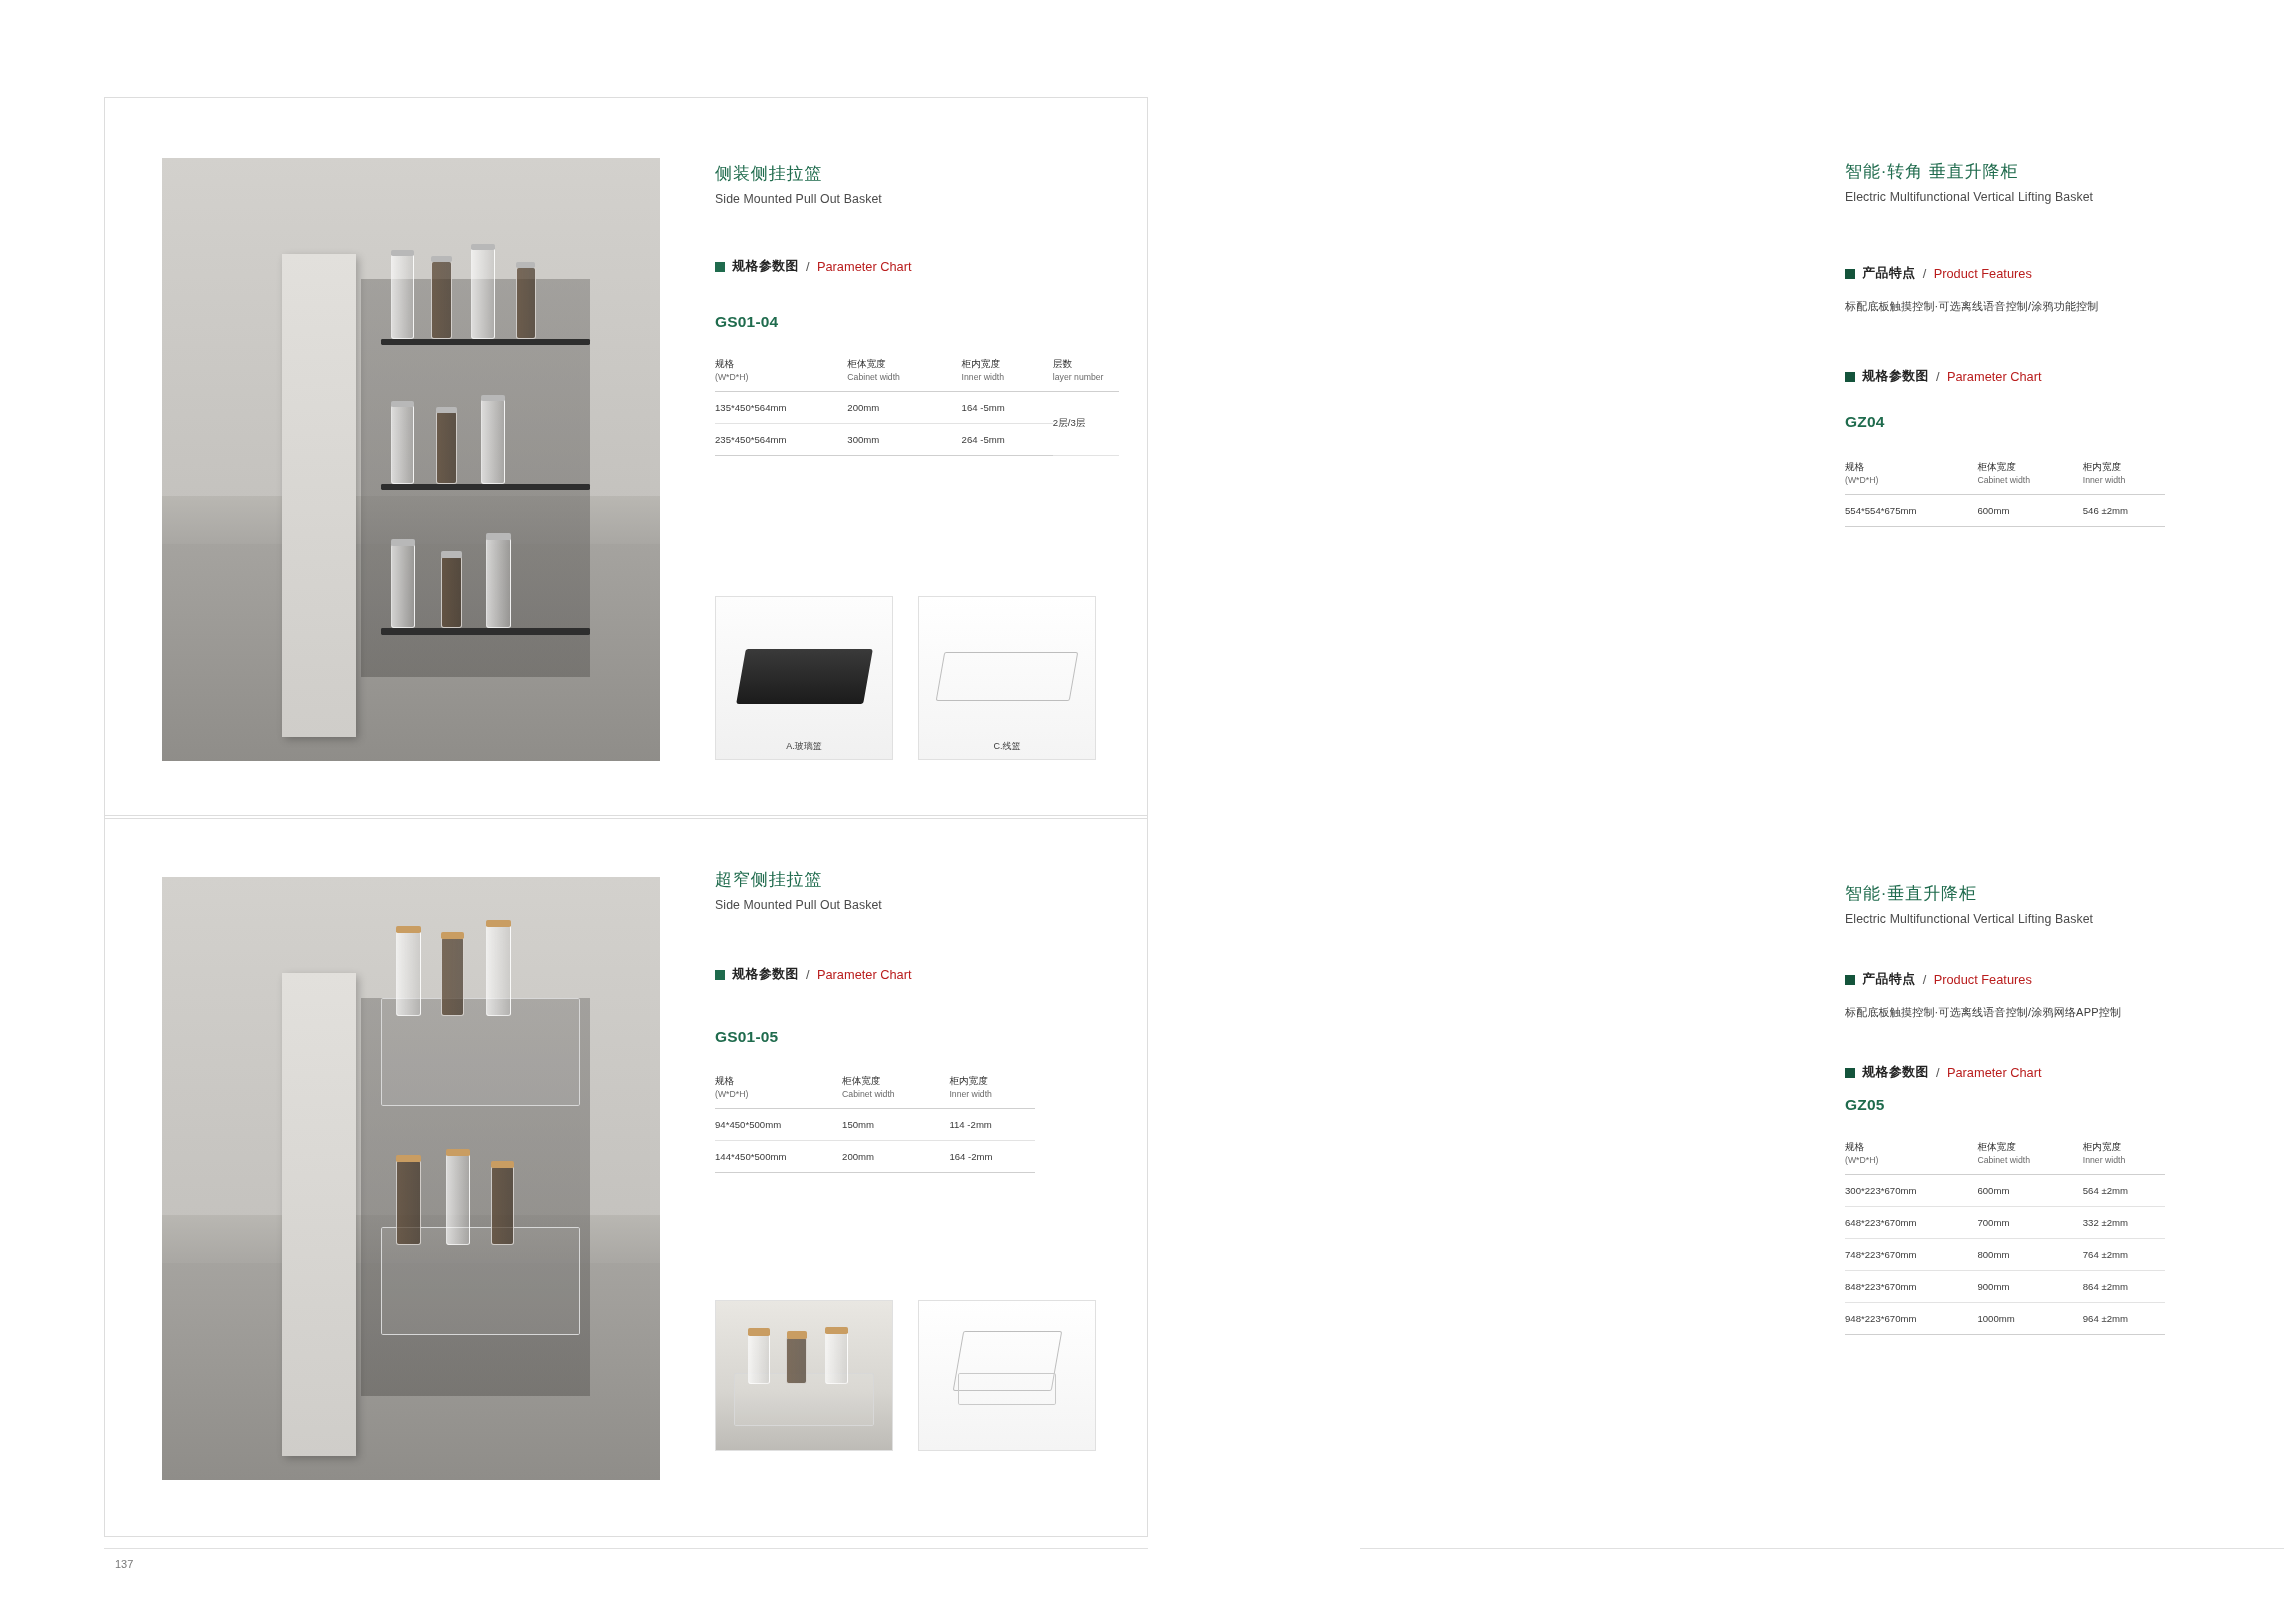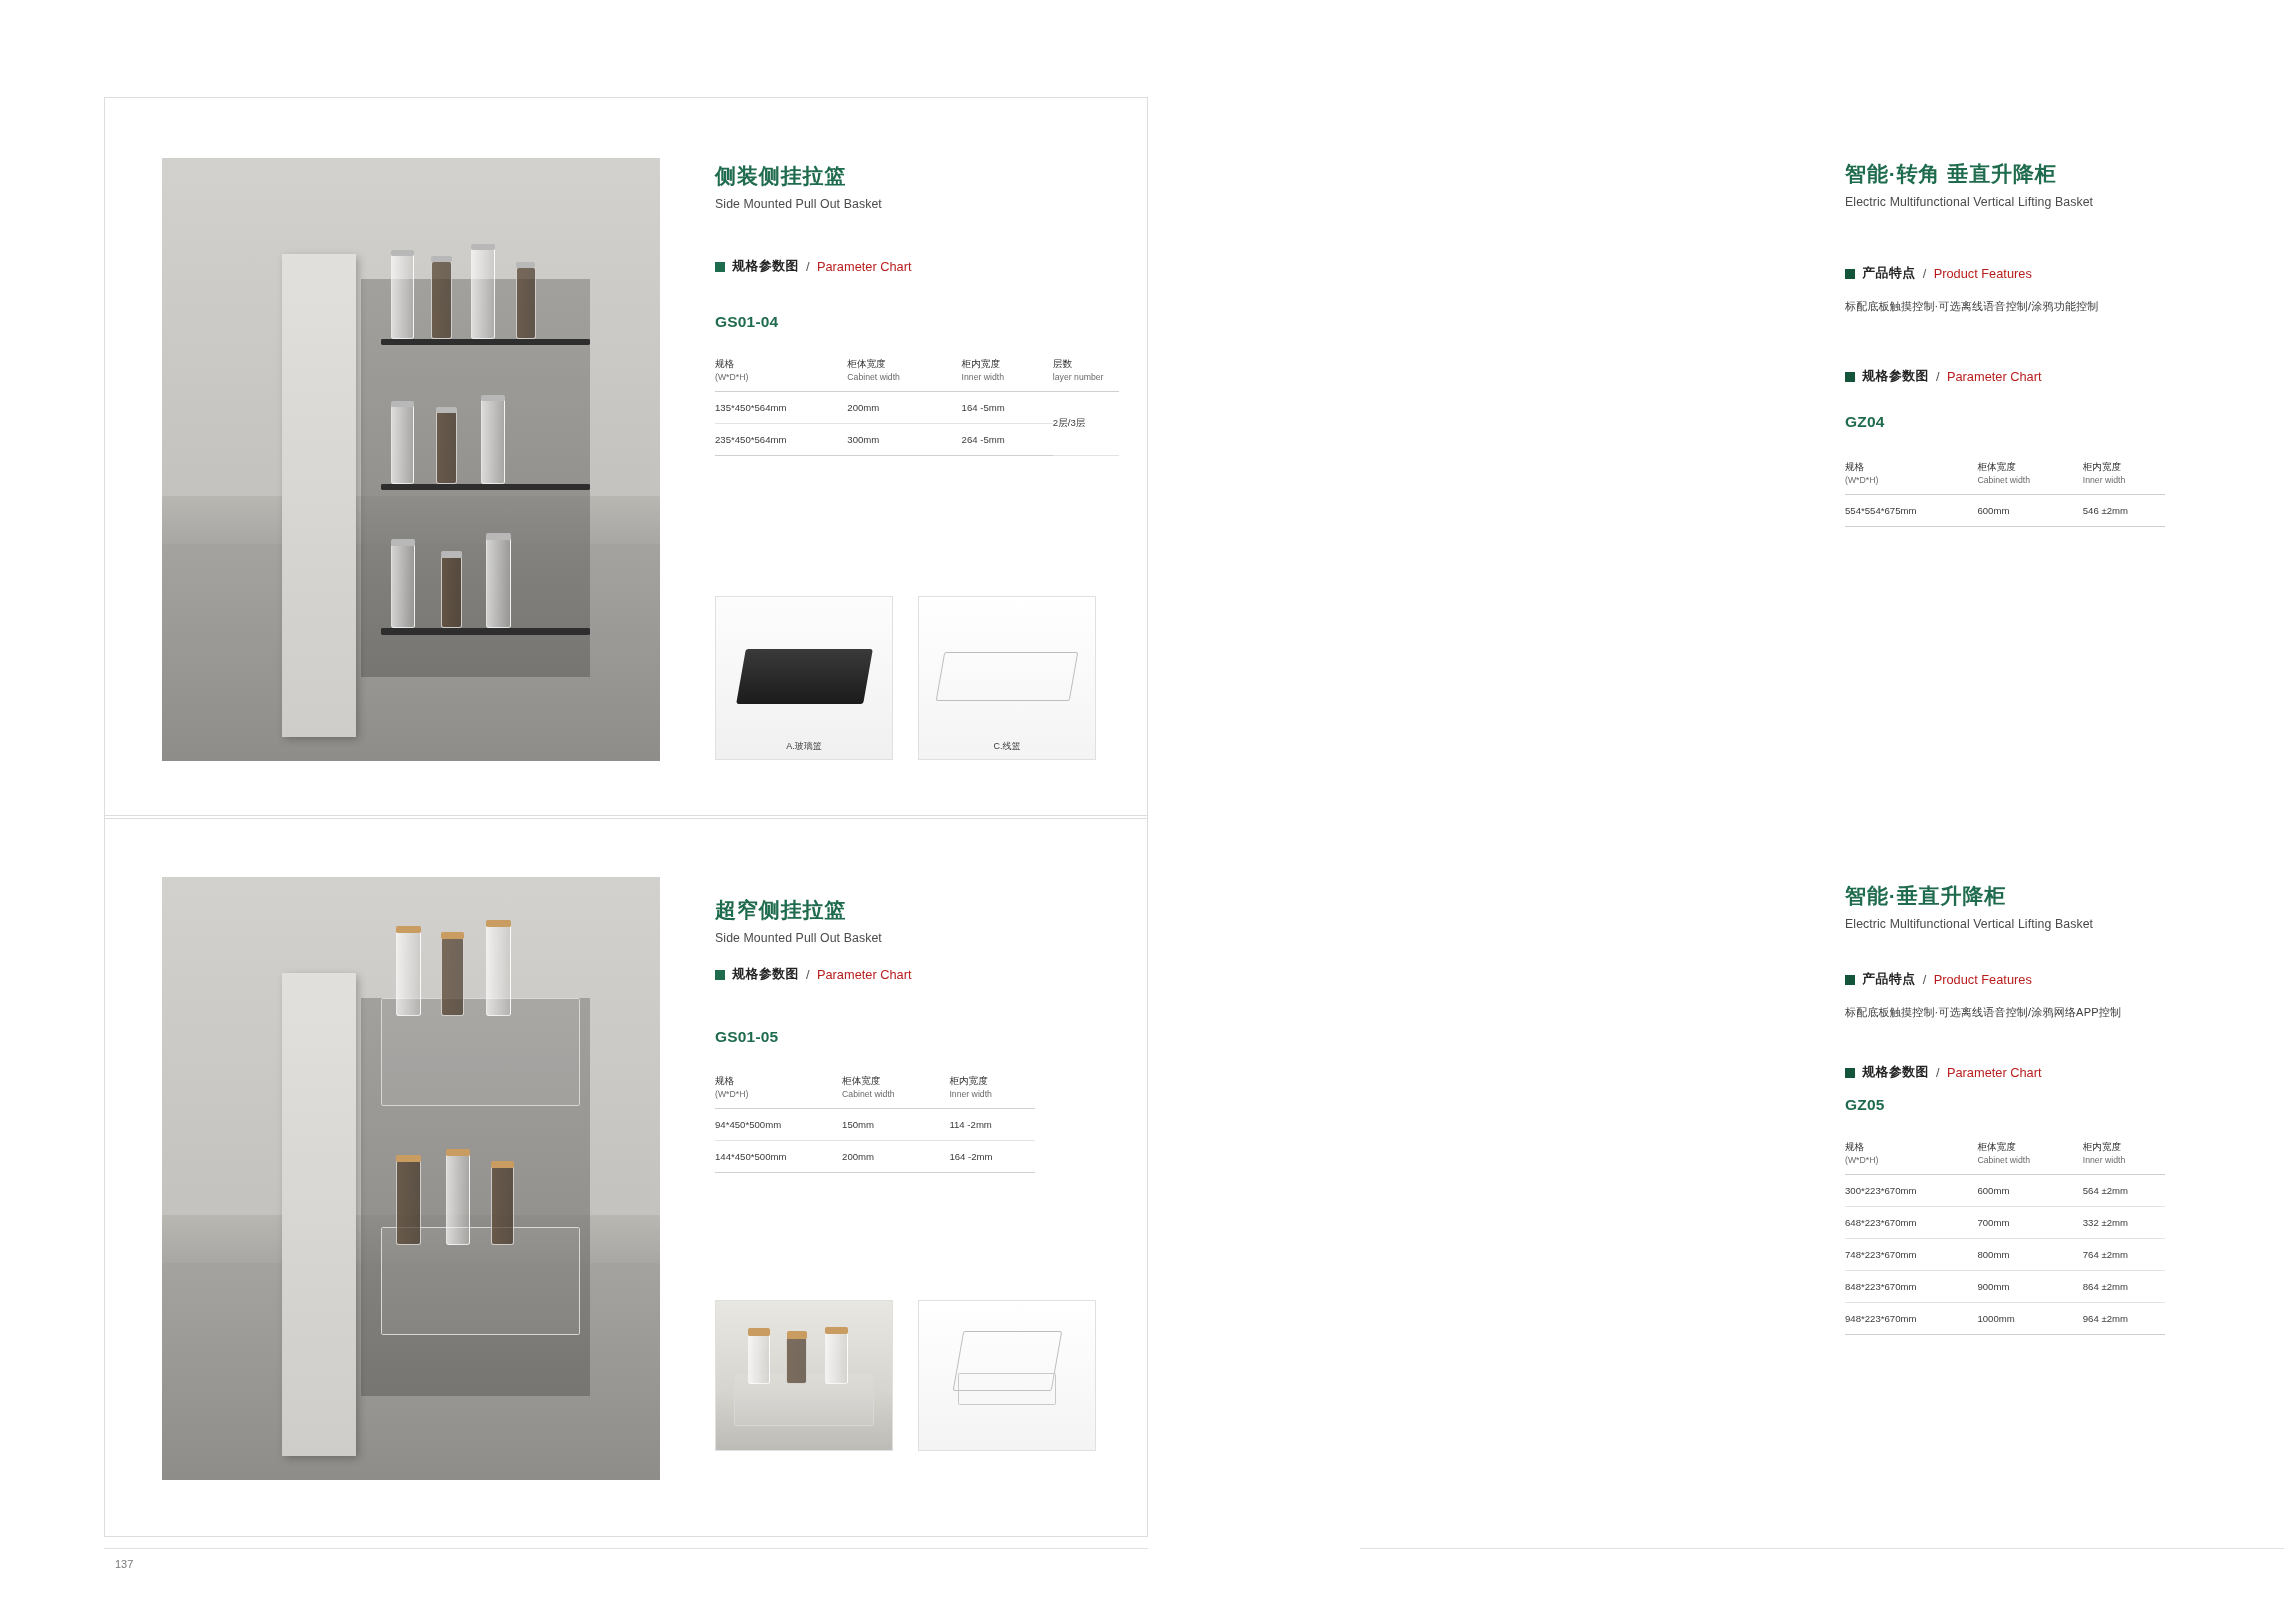--- a/index.html
+++ b/index.html
@@ -95,22 +95,22 @@
   .jar.lid-steel::before {
     content:"";
     position:absolute; left:-0.9px; right:-0.9px; top:-5.5px; height:6.4px;
     background:#b8b8b8; border-radius:1.8px;
   }
   .jar.dark { background: linear-gradient(90deg, rgba(90,70,50,.75), rgba(60,45,30,.65)); }
 
   
   .block { position: absolute; }
   .title-cn {
-    font-size: 21px;
-    font-weight: bold;
+    font-size: 17px;
+    font-weight: normal;
     color: #1f6b4d;
     letter-spacing: 0.9px;
     margin: 0 0 7.3px 0;
   }
   .title-en {
     font-size: 12.3px;
     color: #4a4a4a;
     margin: 0;
     letter-spacing: 0.1px;
   }
@@ -321,21 +321,21 @@
 
       <div class="jar lid-wood" style="left:47%;top:9%;width:25px;height:14%;"></div>
       <div class="jar lid-wood dark" style="left:56%;top:10%;width:23px;height:13%;"></div>
       <div class="jar lid-wood" style="left:65%;top:8%;width:25.6px;height:15%;"></div>
 
       <div class="jar lid-wood dark" style="left:47%;top:47%;width:25px;height:14%;"></div>
       <div class="jar lid-wood" style="left:57%;top:46%;width:24px;height:15%;"></div>
       <div class="jar lid-wood dark" style="left:66%;top:48%;width:23px;height:13%;"></div>
     </div>
 
-    <div class="block" style="left:715px; top:868px; width:402px;margin-top:28px;">
+    <div class="block" style="left:715px; top:868px; width:402px;">
       <p class="title-cn">超窄侧挂拉篮</p>
       <p class="title-en">Side Mounted Pull Out Basket</p>
     </div>
 
     <div class="block sec-head" style="left:715px; top:966px;">
       <span class="sq"></span>
       <span class="sec-cn">规格参数图</span>
       <span class="sec-sep">/</span>
       <span class="sec-en">Parameter Chart</span>
     </div>

